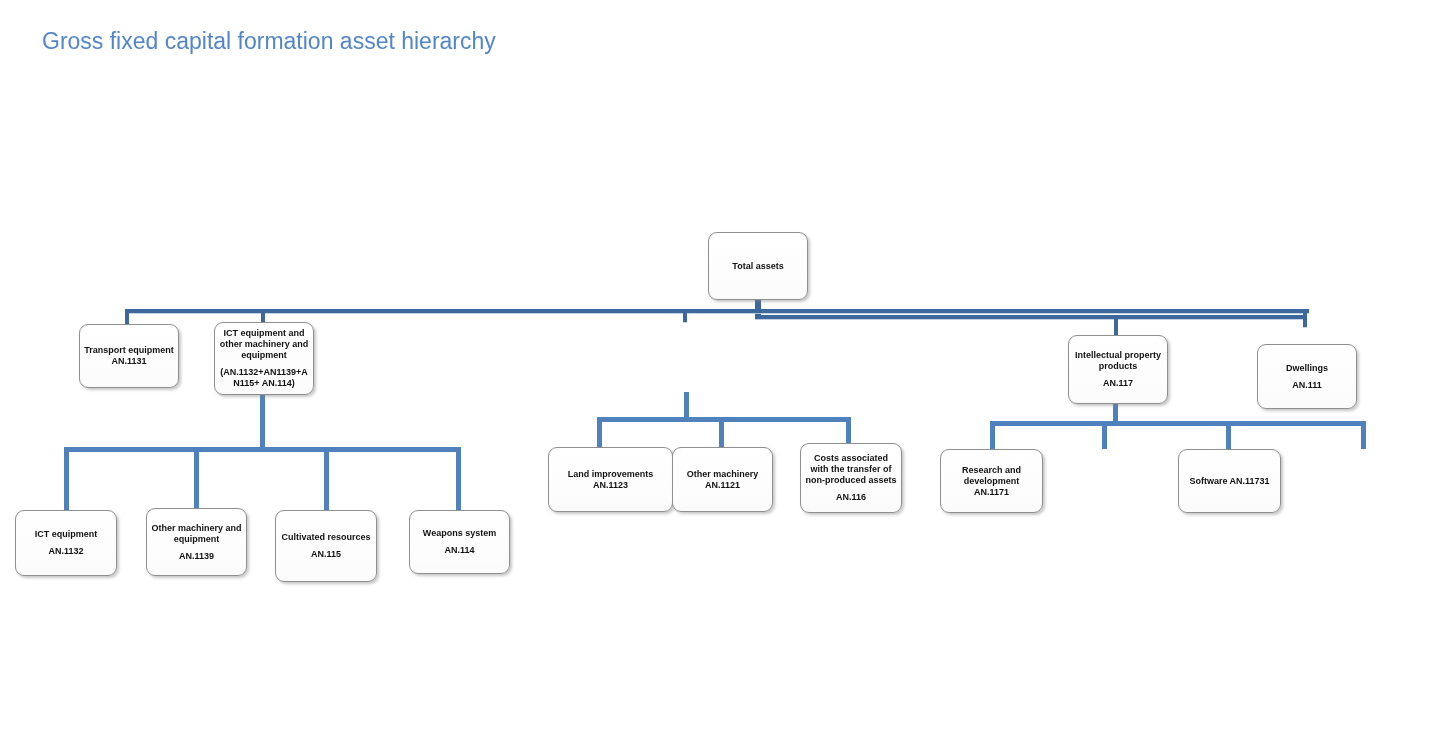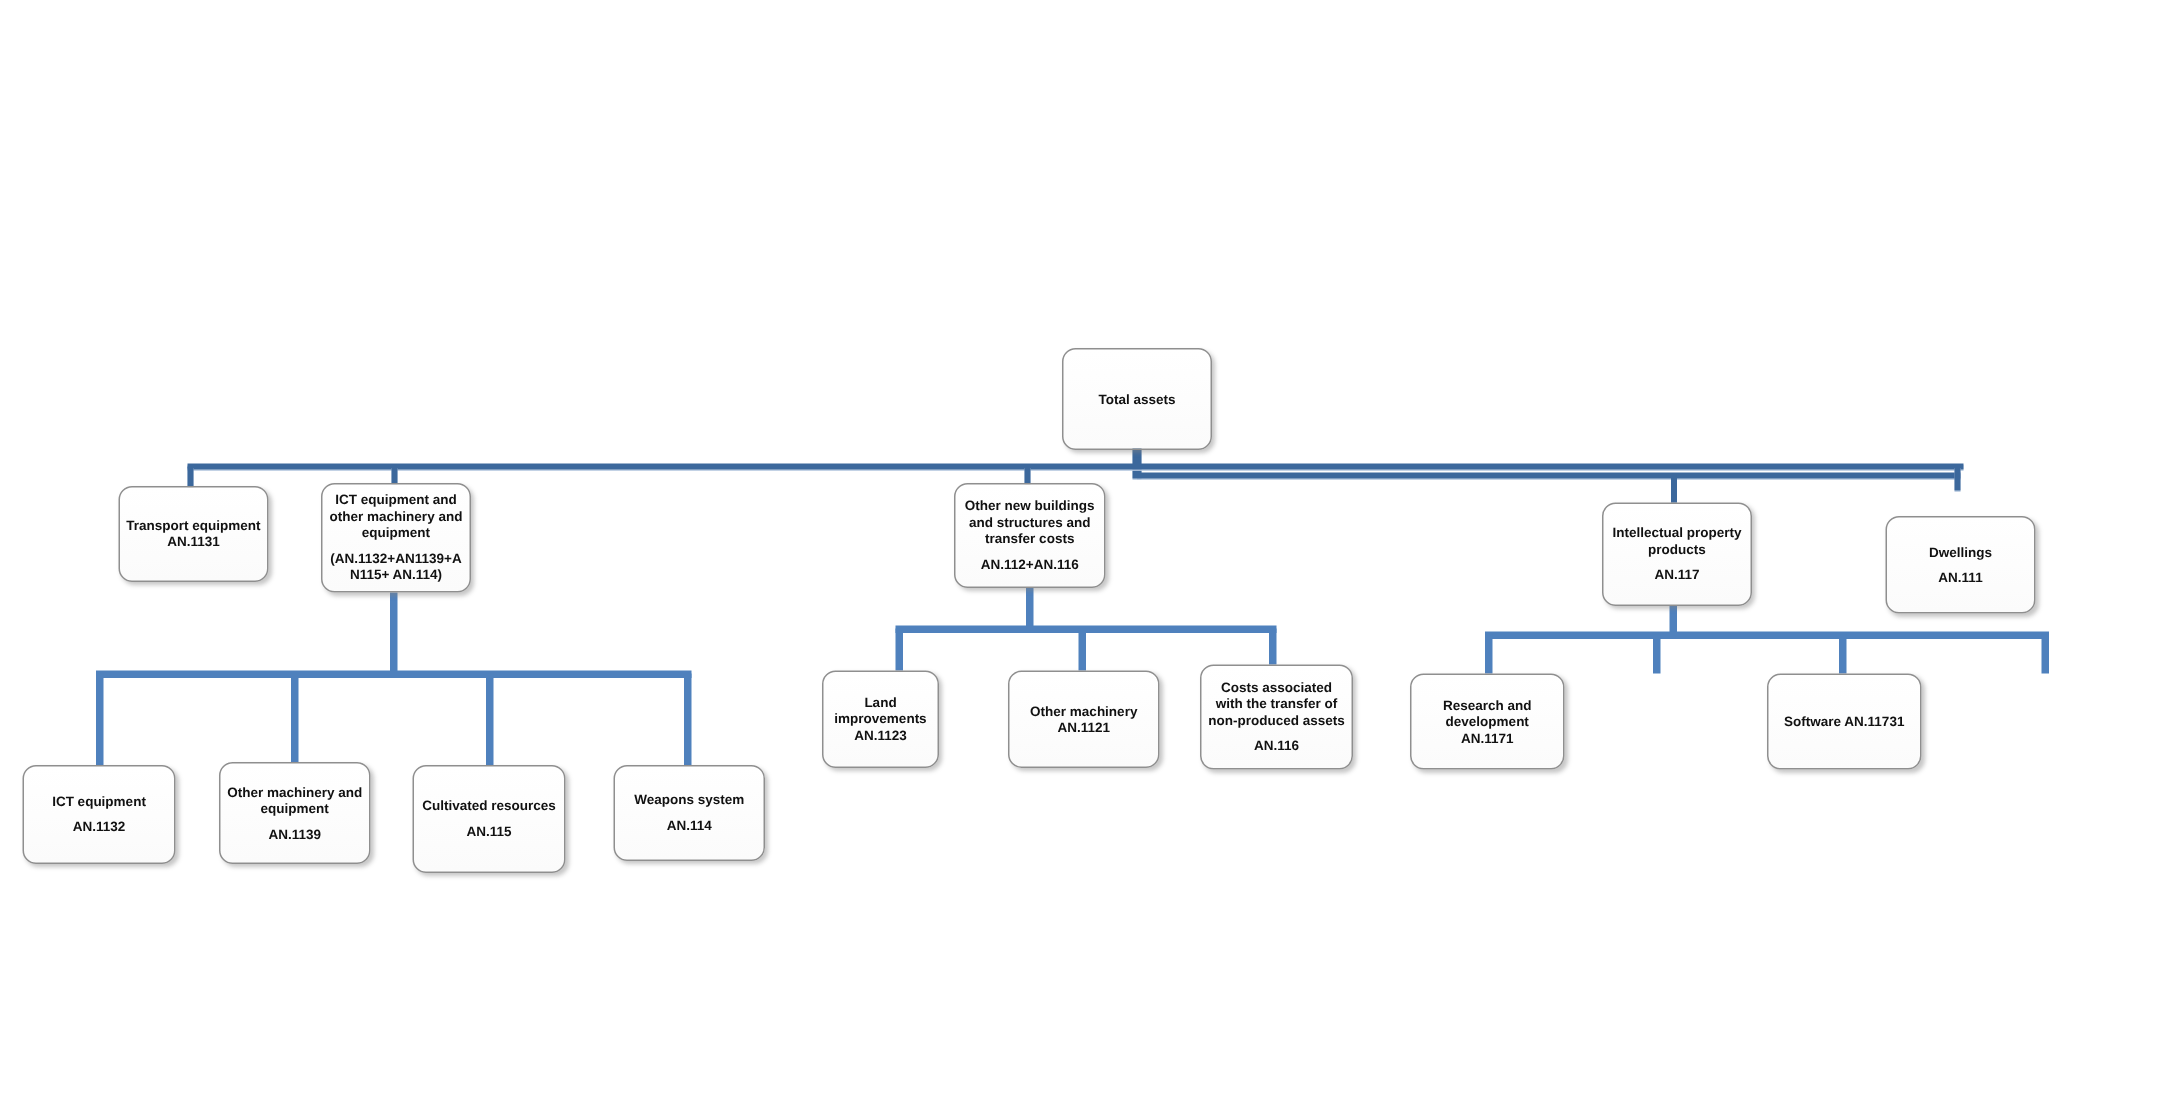--- a/index.html
+++ b/index.html
@@ -55,20 +55,21 @@
   }
   .line.mid {
     background: #4f81bd;
   }
 </style>
 </head>
 <body>
 
 <div class="canvas">
 
+  <div class="page-title">Gross fixed capital formation asset hierarchy</div>
 
   <div class="line dark" style="left:755px;top:298px;width:6px;height:21px"></div>
   <div class="line dark" style="left:125px;top:309px;width:1184px;height:4px"></div>
   <div class="line dark" style="left:758px;top:315px;width:549px;height:4px"></div>
   <div class="line dark" style="left:125px;top:311px;width:4px;height:13px"></div>
   <div class="line dark" style="left:261px;top:311px;width:4px;height:11px"></div>
   <div class="line dark" style="left:683px;top:311px;width:4px;height:11px"></div>
   <div class="line dark" style="left:1114px;top:317px;width:4px;height:18px"></div>
   <div class="line dark" style="left:1303px;top:311px;width:4px;height:16px"></div>
 
@@ -99,24 +100,20 @@
   <div class="node" style="left:79px;top:324px;width:100px;height:64px">
     <div class="node-title">Transport equipment</div>
     <div class="node-code">AN.1131</div>
   </div>
 
   <div class="node gap" style="left:214px;top:322px;width:100px;height:73px">
     <div class="node-title">ICT equipment and other machinery and equipment</div>
     <div class="node-code">(AN.1132+AN1139+AN115+ AN.114)</div>
   </div>
 
-  <div class="node gap" style="left:636px;top:322px;width:101px;height:70px">
-    <div class="node-title">Other new buildings and structures and transfer costs</div>
-    <div class="node-code">AN.112+AN.116</div>
-  </div>
 
   <div class="node gap" style="left:1068px;top:335px;width:100px;height:69px">
     <div class="node-title">Intellectual property products</div>
     <div class="node-code">AN.117</div>
   </div>
 
   <div class="node gap" style="left:1257px;top:344px;width:100px;height:65px">
     <div class="node-title">Dwellings</div>
     <div class="node-code">AN.111</div>
   </div>
@@ -134,21 +131,21 @@
   <div class="node gap" style="left:275px;top:510px;width:102px;height:72px">
     <div class="node-title">Cultivated resources</div>
     <div class="node-code">AN.115</div>
   </div>
 
   <div class="node gap" style="left:409px;top:510px;width:101px;height:64px">
     <div class="node-title">Weapons system</div>
     <div class="node-code">AN.114</div>
   </div>
 
-  <div class="node" style="left:548px;top:447px;width:78px;height:65px">
+  <div class="node" style="left:548px;top:447px;width:125px;height:65px">
     <div class="node-title">Land improvements</div>
     <div class="node-code">AN.1123</div>
   </div>
 
   <div class="node" style="left:672px;top:447px;width:101px;height:65px">
     <div class="node-title">Other machinery</div>
     <div class="node-code">AN.1121</div>
   </div>
 
   <div class="node gap" style="left:800px;top:443px;width:102px;height:70px">

